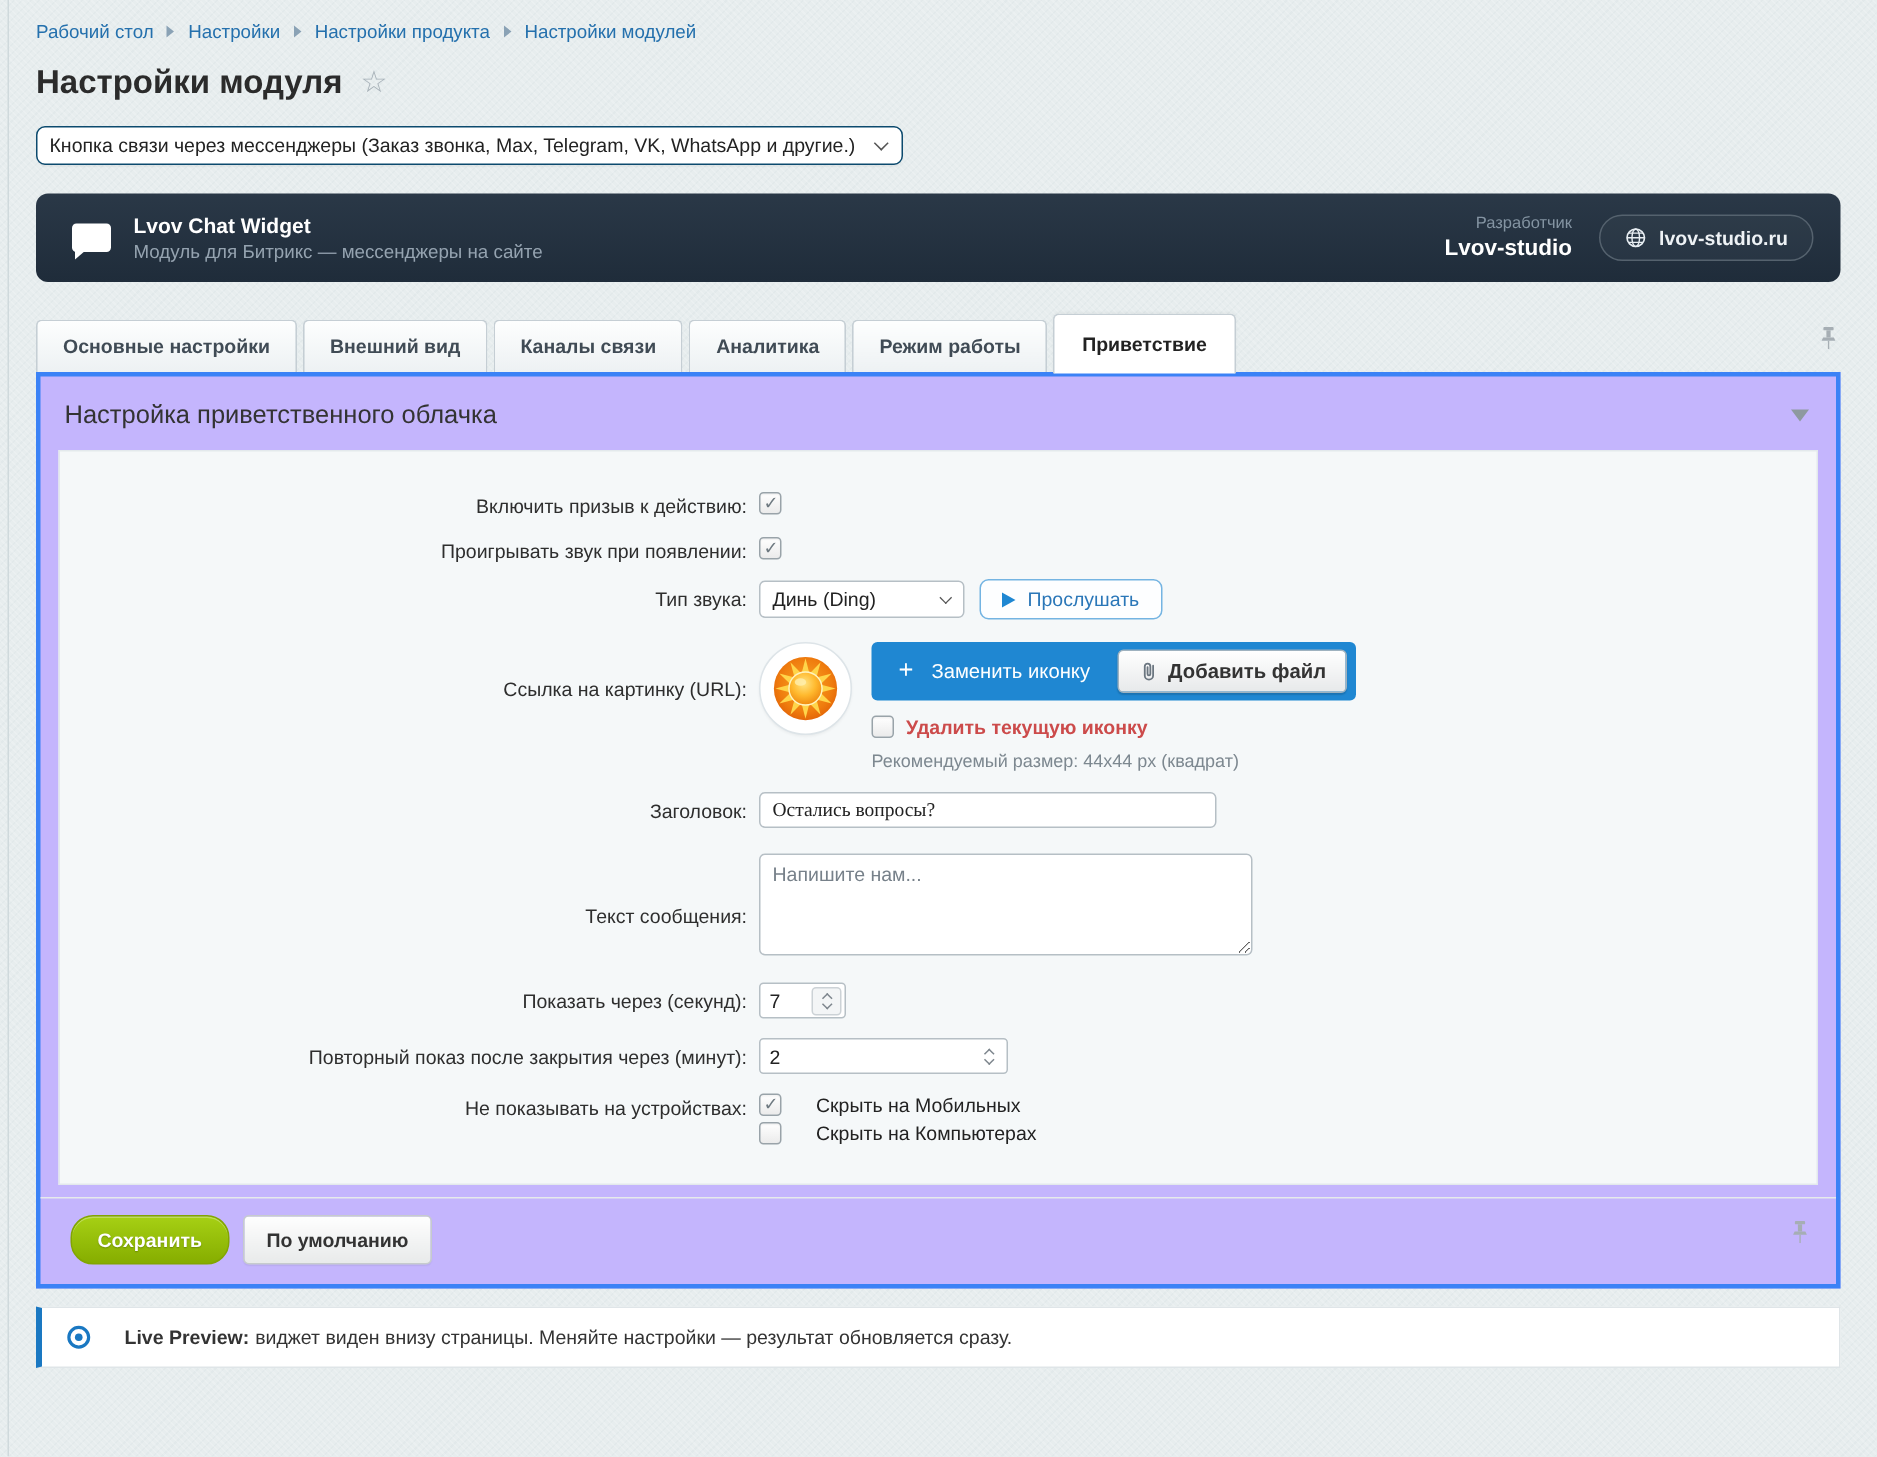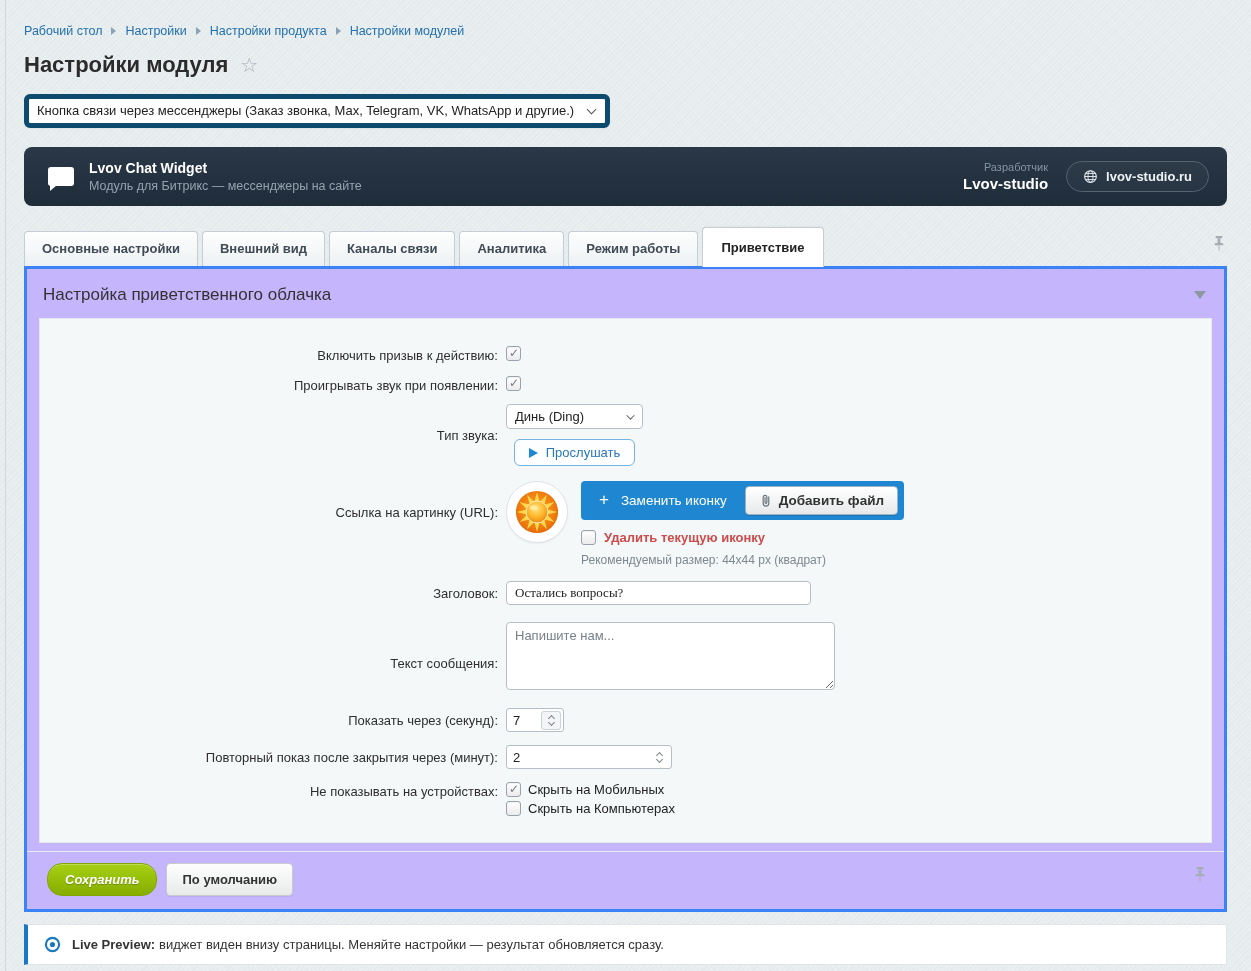--- a/index.html
+++ b/index.html
@@ -6,34 +6,34 @@
   html,body { width:1251px; height:971px; }
   body {
     font-family:"Liberation Sans","DejaVu Sans",sans-serif;
     background-color:#e7edee;
     background-image:
       repeating-linear-gradient(45deg, rgba(255,255,255,.18) 0 1px, transparent 1px 3px),
       repeating-linear-gradient(-45deg, rgba(190,205,210,.12) 0 1px, transparent 1px 4px);
     color:#333; overflow:hidden; position:relative;
   }
   .left-edge { position:absolute; left:5px; top:0; bottom:0; width:1px; background:#cfd9dc; }
-  .wrap { padding:24px 24px 0 24px; }
+  .wrap { padding:14px 24px 0 24px; }
 
   
   .breadcrumb { display:flex; align-items:center; gap:9px; font-size:12.5px; margin-bottom:14px; }
   .breadcrumb a { color:#2470ad; text-decoration:none; cursor:pointer; }
   .crumb-arrow { width:0; height:0; border-left:5px solid #8aa2b5; border-top:4px solid transparent; border-bottom:4px solid transparent; }
 
   
   .title-row { display:flex; align-items:center; gap:12px; margin-bottom:16px; }
   .page-title { font-size:22px; font-weight:bold; color:#2b2b2b; }
   .fav-star { font-size:20px; color:#a7b1b8; cursor:pointer; line-height:1; }
 
   
-  .mod-select { display:inline-flex; align-items:center; gap:14px; background:#fff; border:5px solid #0c4a6e; border-radius:6px; padding:4px 10px 5px 8px; font-size:13px; color:#222; cursor:pointer; box-shadow:0 1px 1px rgba(0,0,0,.04); margin-bottom:19px; }
+  .mod-select { display:inline-flex; align-items:center; gap:14px; background:#fff; border:1px solid #0c4a6e; border-radius:6px; padding:4px 10px 5px 8px; font-size:13px; color:#222; cursor:pointer; box-shadow:0 1px 1px rgba(0,0,0,.04); margin-bottom:19px; }
   .chev { width:7px; height:7px; border-right:1.6px solid #555; border-bottom:1.6px solid #555; transform:rotate(45deg); margin-top:-3px; }
 
   
   .banner { height:59px; border-radius:8px; background:linear-gradient(180deg,#2a3847,#1f2c3a); display:flex; align-items:center; padding:0 18px 0 24px; margin-bottom:21px; }
   .bubble { width:26px; height:19px; background:#fff; border-radius:3px; position:relative; margin-right:15px; flex:none; }
   .bubble::after { content:""; position:absolute; left:2px; bottom:-5px; width:0; height:0; border-top:6px solid #fff; border-right:7px solid transparent; }
   .banner-title { font-size:14px; font-weight:bold; color:#fff; margin-bottom:3px; }
   .banner-sub { font-size:12.5px; color:#95a3b0; }
   .banner-right { margin-left:auto; display:flex; align-items:center; gap:18px; }
   .dev-block { text-align:right; }
@@ -84,28 +84,28 @@
   .numbox { display:inline-flex; align-items:center; border:1px solid #b6bfc5; border-radius:3px; background:#fff; height:24px; padding-right:2px; }
   .numbox input { border:none; outline:none; font-size:13px; color:#222; font-family:inherit; padding:0 6px; width:34px; background:transparent; }
   .numbox.wide input { width:142px; }
   .spinner { width:20px; height:19px; border:1px solid #ccd2d6; border-radius:3px; background:#f3f5f6; display:flex; flex-direction:column; align-items:center; justify-content:center; gap:1px; cursor:pointer; }
   .numbox.wide .spinner { border:none; background:transparent; }
   .sp-up,.sp-dn { width:5px; height:5px; border-right:1.4px solid #7d868d; border-bottom:1.4px solid #7d868d; }
   .sp-up { transform:rotate(-135deg); margin-bottom:-1px; }
   .sp-dn { transform:rotate(45deg); margin-top:-1px; }
 
   .devices { display:flex; flex-direction:column; gap:4px; }
-  .dev-line { display:flex; align-items:center; gap:7px; font-size:13px; color:#222; }
+  .dev-line { display:flex; align-items:center; gap:23px; font-size:13px; color:#222; }
 
   .footer-bar { border-top:1px solid #e6eaec; margin-top:8px; padding:11px 20px 13px; display:flex; align-items:center; gap:9px; position:relative; }
-  .btn-save { background:linear-gradient(#a6d014,#86ad00); border:1px solid #82a600; border-radius:15px; color:#fff; font-size:13px; font-weight:bold; padding:8px 17px; cursor:pointer; text-shadow:0 1px 1px rgba(0,0,0,.25); box-shadow:inset 0 1px 0 rgba(255,255,255,.3);font-style:italic; }
+  .btn-save { background:linear-gradient(#a6d014,#86ad00); border:1px solid #82a600; border-radius:15px; color:#fff; font-size:13px; font-weight:bold; padding:8px 17px; cursor:pointer; text-shadow:0 1px 1px rgba(0,0,0,.25); box-shadow:inset 0 1px 0 rgba(255,255,255,.3); }
   .btn-default { background:linear-gradient(#fefefe,#e8eaea); border:1px solid #c6cbcd; border-radius:4px; color:#333; font-size:13px; font-weight:bold; padding:8px 15px; cursor:pointer; box-shadow:0 1px 1px rgba(0,0,0,.06); }
   .footer-bar .pin { position:absolute; right:16px; top:14px; cursor:pointer; }
 
-  .live-bar { margin-top:12px; background:#fff; border:1px solid #dfe5e8; border-left:4px solid #1a78c2; height:41px; display:flex; align-items:center; gap:11px; padding:0 16px; }
+  .live-bar { margin-top:12px; background:#fff; border:1px solid #dfe5e8; border-left:4px solid #1a78c2; height:41px; display:flex; align-items:center; gap:22px; padding:0 16px; }
   .live-text { font-size:13px; color:#333; }
   .live-text b { margin-right:4px; }
 </style>
 </head>
 <body>
 
 <div class="left-edge"></div>
 <div class="wrap">
 
   
@@ -189,21 +189,21 @@
 
       <div class="row" style="margin-bottom:11px;">
         <div class="lbl">Проигрывать звук при появлении:</div>
         <div class="ctl">
             <div class="cb checked"></div>
           </div>
       </div>
 
       <div class="row" style="margin-bottom:15px; align-items:center;">
         <div class="lbl" style="padding-top:0;">Тип звука:</div>
-        <div class="ctl" style="align-items:center; flex-direction:column;">
+        <div class="ctl" style="align-items:center; ">
           <div class="select-box">
             <span>Динь (Ding)</span>
             <span class="chev"></span>
           </div>
           <div class="listen-btn">
             <span class="play-tri"></span>
             <span>Прослушать</span>
           </div>
         </div>
       </div>

